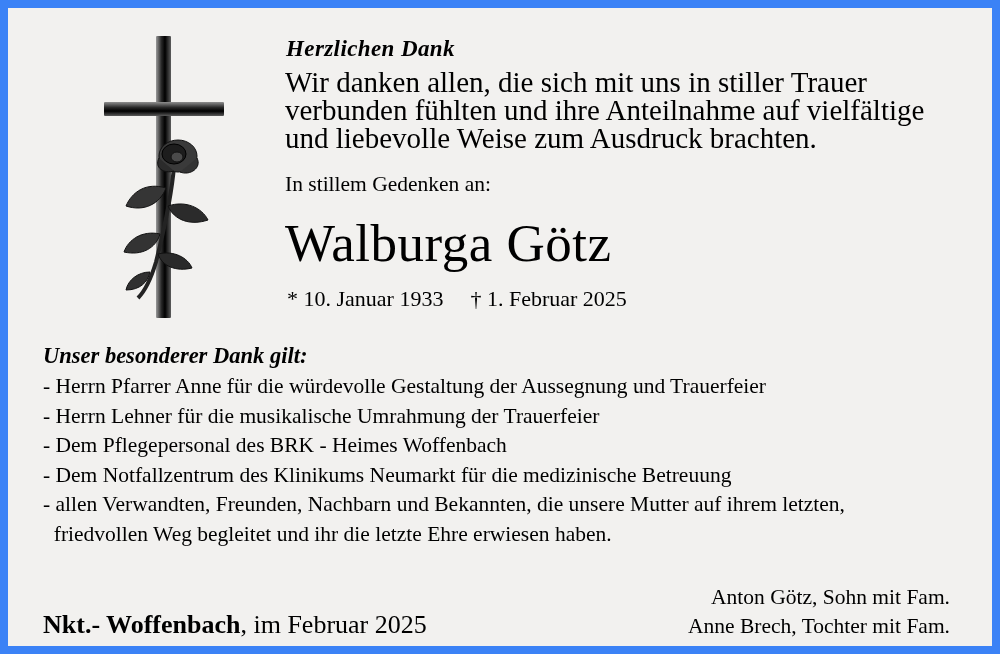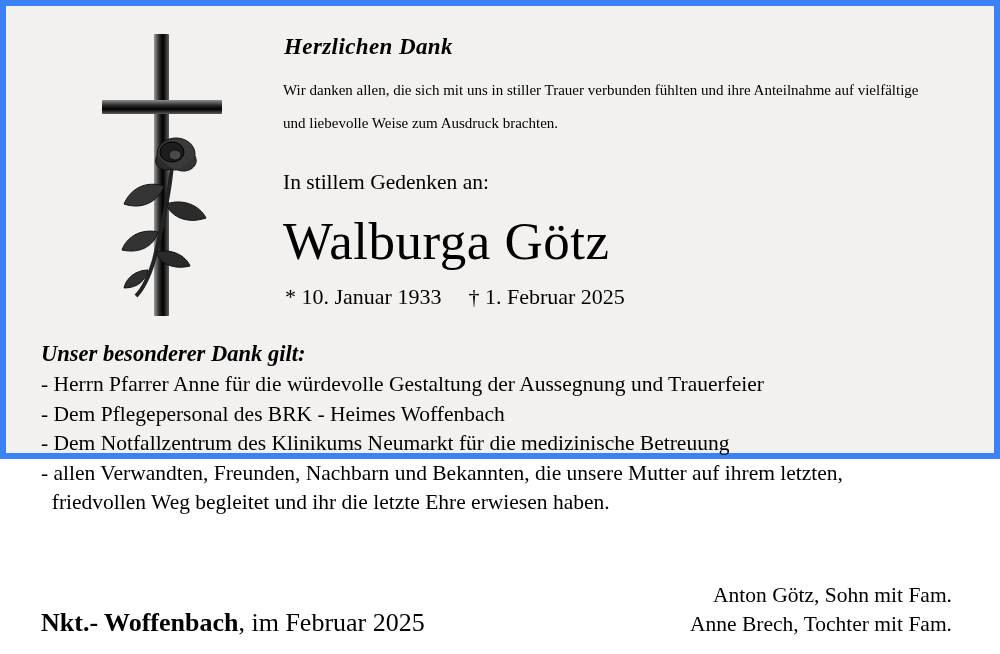--- a/index.html
+++ b/index.html
@@ -10,23 +10,23 @@
   body {
     width: 1000px;
     height: 654px;
     font-family: "Liberation Serif", serif;
     color: #000000;
     overflow: hidden;
   }
   .card {
     position: relative;
     width: 1000px;
-    height: 459px;
+    height: 654px;
     box-sizing: border-box;
-    border: 6px solid #3b82f6;
+    border: 8px solid #3b82f6;
     background: #f9a8d4;
   }
   .inner {
     position: relative;
     width: 100%;
     height: 100%;
     background: #f2f1ef;
   }
 
   
@@ -69,24 +69,24 @@
     left: 278px;
     top: 28px;
     font-style: italic;
     font-weight: bold;
     font-size: 23px;
     letter-spacing: 0.4px;
   }
   .thanks-body {
     position: absolute;
     left: 277px;
-    top: 68px;
+    top: 60px;
     width: 660px;
-    font-size: 15px;
-    line-height: 33px;
+    font-size: 29px;
+    line-height: 28px;
   }
   .memory-line {
     position: absolute;
     left: 277px;
     top: 164px;
     font-size: 21.5px;
   }
   .deceased-name {
     position: absolute;
     left: 277px;
@@ -183,20 +183,21 @@
     <div class="deceased-name">Walburga Götz</div>
     <div class="dates">
       <span>* 10. Januar 1933</span>
       <span class="gap"></span>
       <span>† 1. Februar 2025</span>
     </div>
 
     <div class="special-title">Unser besonderer Dank gilt:</div>
     <div class="thanks-list">
       <div class="item">- Herrn Pfarrer Anne für die würdevolle Gestaltung der Aussegnung und Trauerfeier</div>
+      <div class="item">- Herrn Lehner für die musikalische Umrahmung der Trauerfeier</div>
       <div class="item">- Dem Pflegepersonal des BRK - Heimes Woffenbach</div>
       <div class="item">- Dem Notfallzentrum des Klinikums Neumarkt für die medizinische Betreuung</div>
       <div class="item">- allen Verwandten, Freunden, Nachbarn und Bekannten, die unsere Mutter auf ihrem letzten,
   friedvollen Weg begleitet und ihr die letzte Ehre erwiesen haben.</div>
     </div>
 
     <div class="place-line">
       <b>Nkt.- Woffenbach</b><span>, im Februar 2025</span>
     </div>
     <div class="signers">

